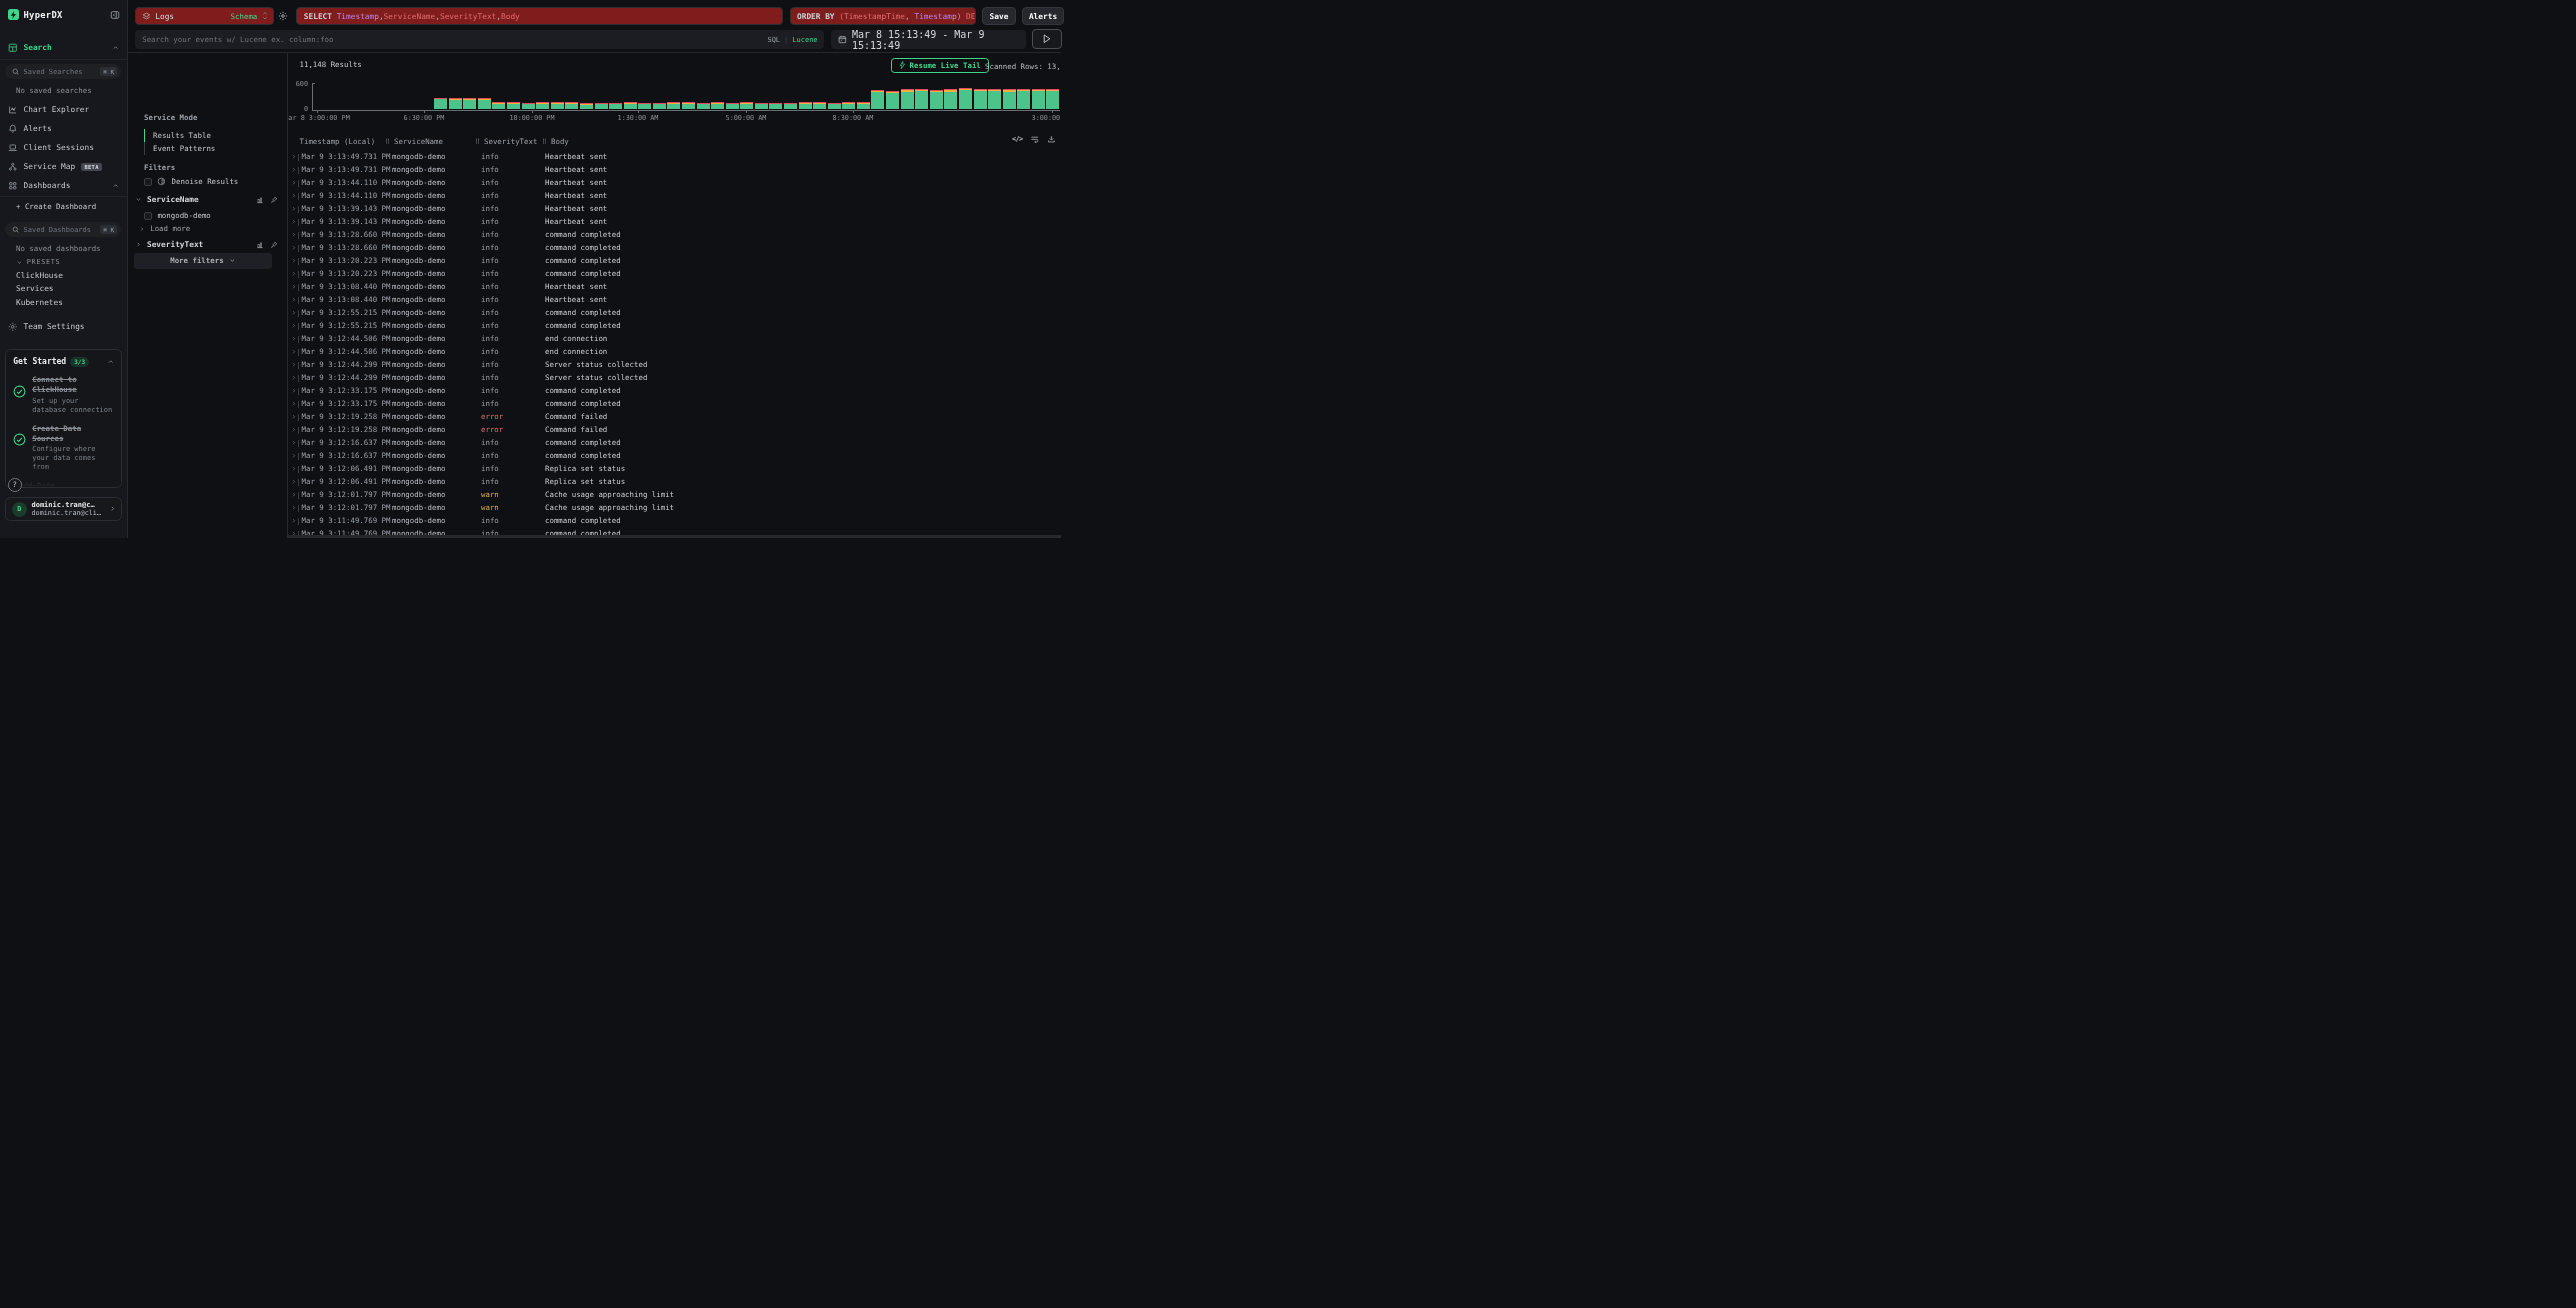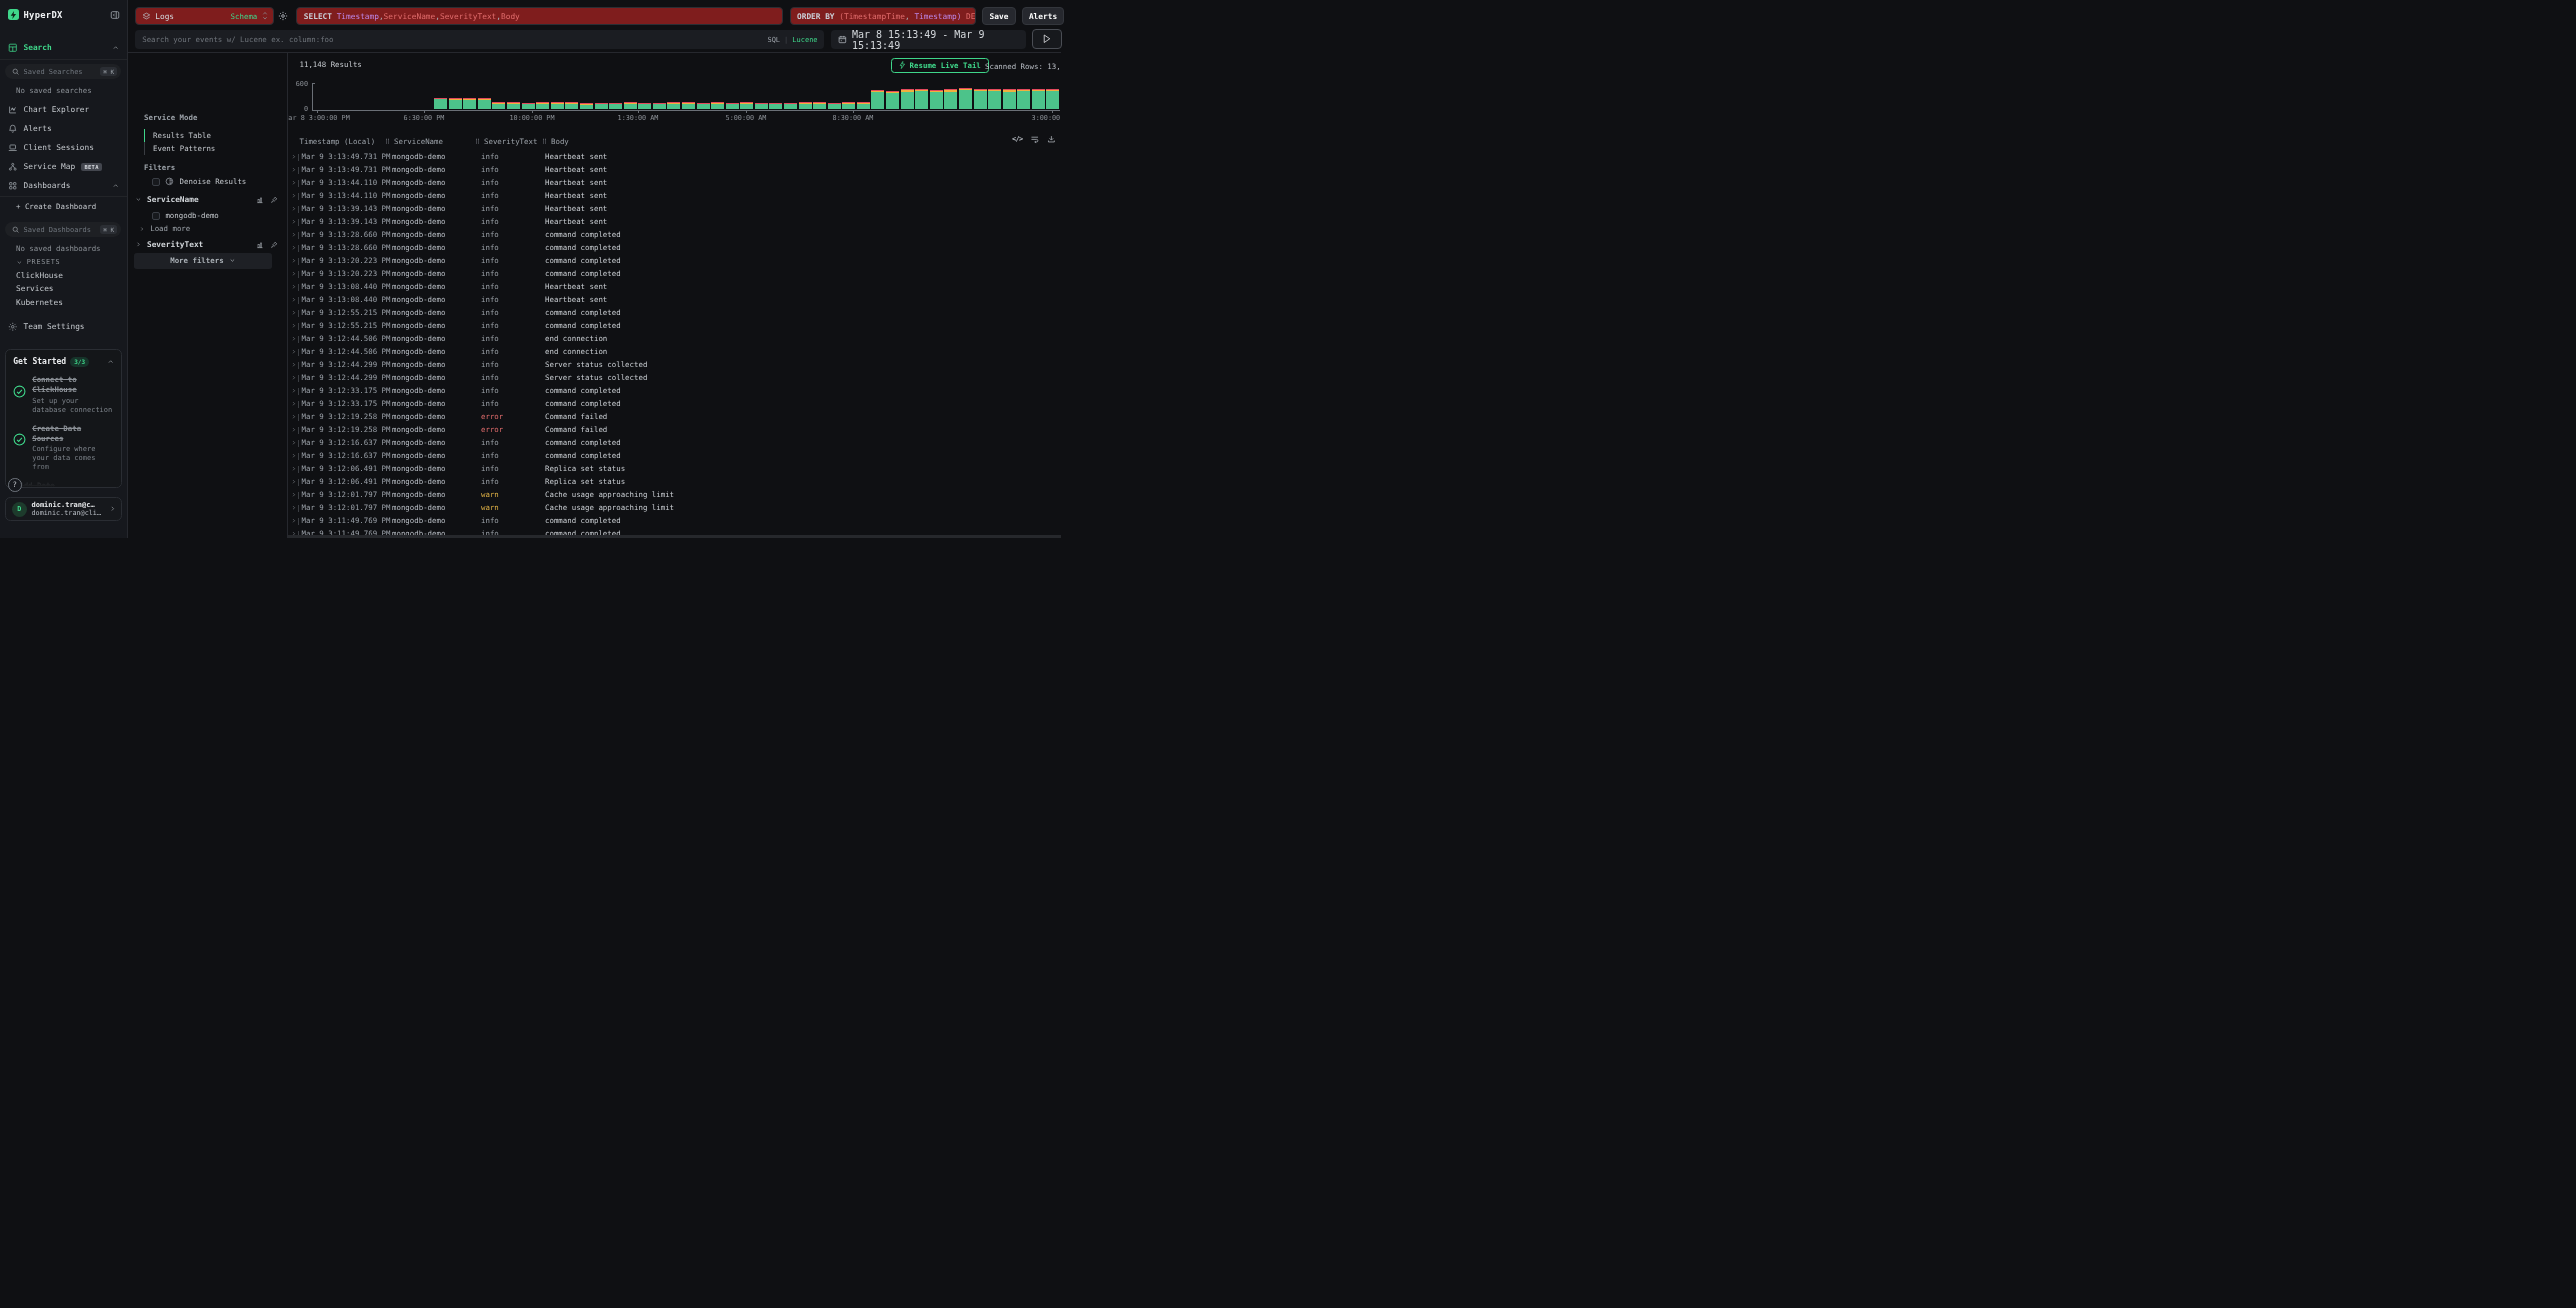--- a/index.html
+++ b/index.html
@@ -93,21 +93,21 @@
 
   
   #filters { position:absolute; left:128px; top:53px; width:160px; height:485px;
     border-right:0.7px solid #26282e; background:#0f1013; }
   .sec-label { position:absolute; left:16px; font-size:7.4px; font-weight:bold; color:#9ba1a8; }
   .mode-item { position:absolute; left:16px; width:129px; font-size:7.4px; color:#c3c7cc;
     border-left:1.4px solid #3a3d42; padding:2px 0 2px 8px; cursor:pointer; }
   .mode-item.active { border-left-color:#3fd68a; }
   .checkbox { width:8px; height:8px; border-radius:2px; border:0.7px solid #3a3e45;
     background:#17191d; flex:none; }
-  .f-row { position:absolute; left:24px; right:9.5px; display:flex; align-items:center; gap:5.4px; }
+  .f-row { position:absolute; left:16px; right:9.5px; display:flex; align-items:center; gap:5.4px; }
   .f-group-name { font-size:7.8px; font-weight:bold; color:#d2d6da; flex:1; }
   .f-opt-label { font-size:7.4px; color:#c3c7cc; }
   .f-icons { display:flex; gap:5.4px; color:#8b9096; }
   #more-filters { position:absolute; left:6px; top:200px; width:138px; height:15.6px;
     background:#1e2025; border:none; border-radius:2.7px; color:#aab0b6; font-weight:bold;
     font-size:7.4px; font-family:inherit; display:flex; align-items:center;
     justify-content:center; gap:5.4px; cursor:pointer; }
 
   
   #main { position:absolute; left:288px; top:53px; width:773px; height:485px; overflow:hidden; }

